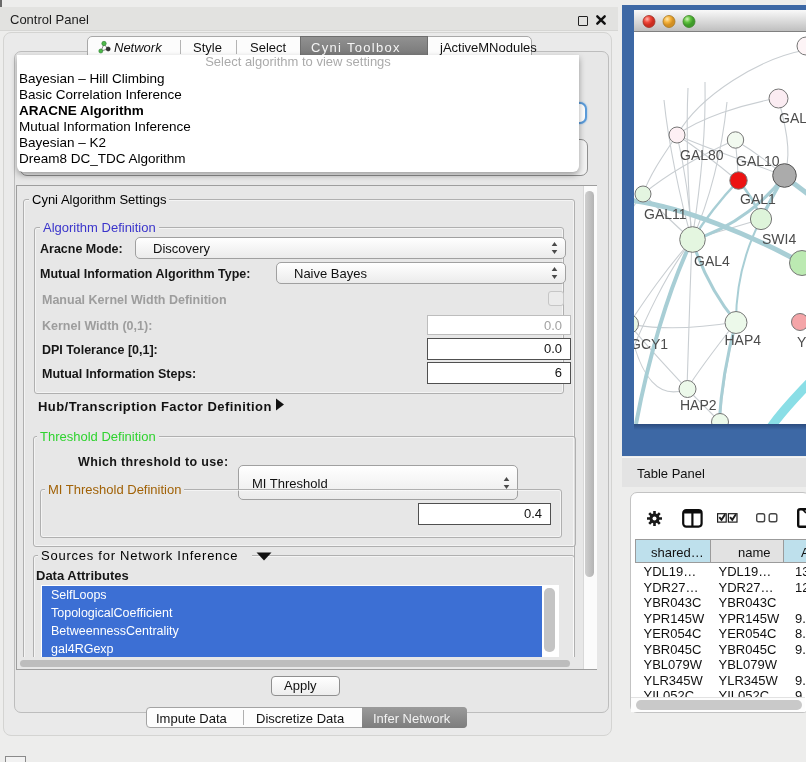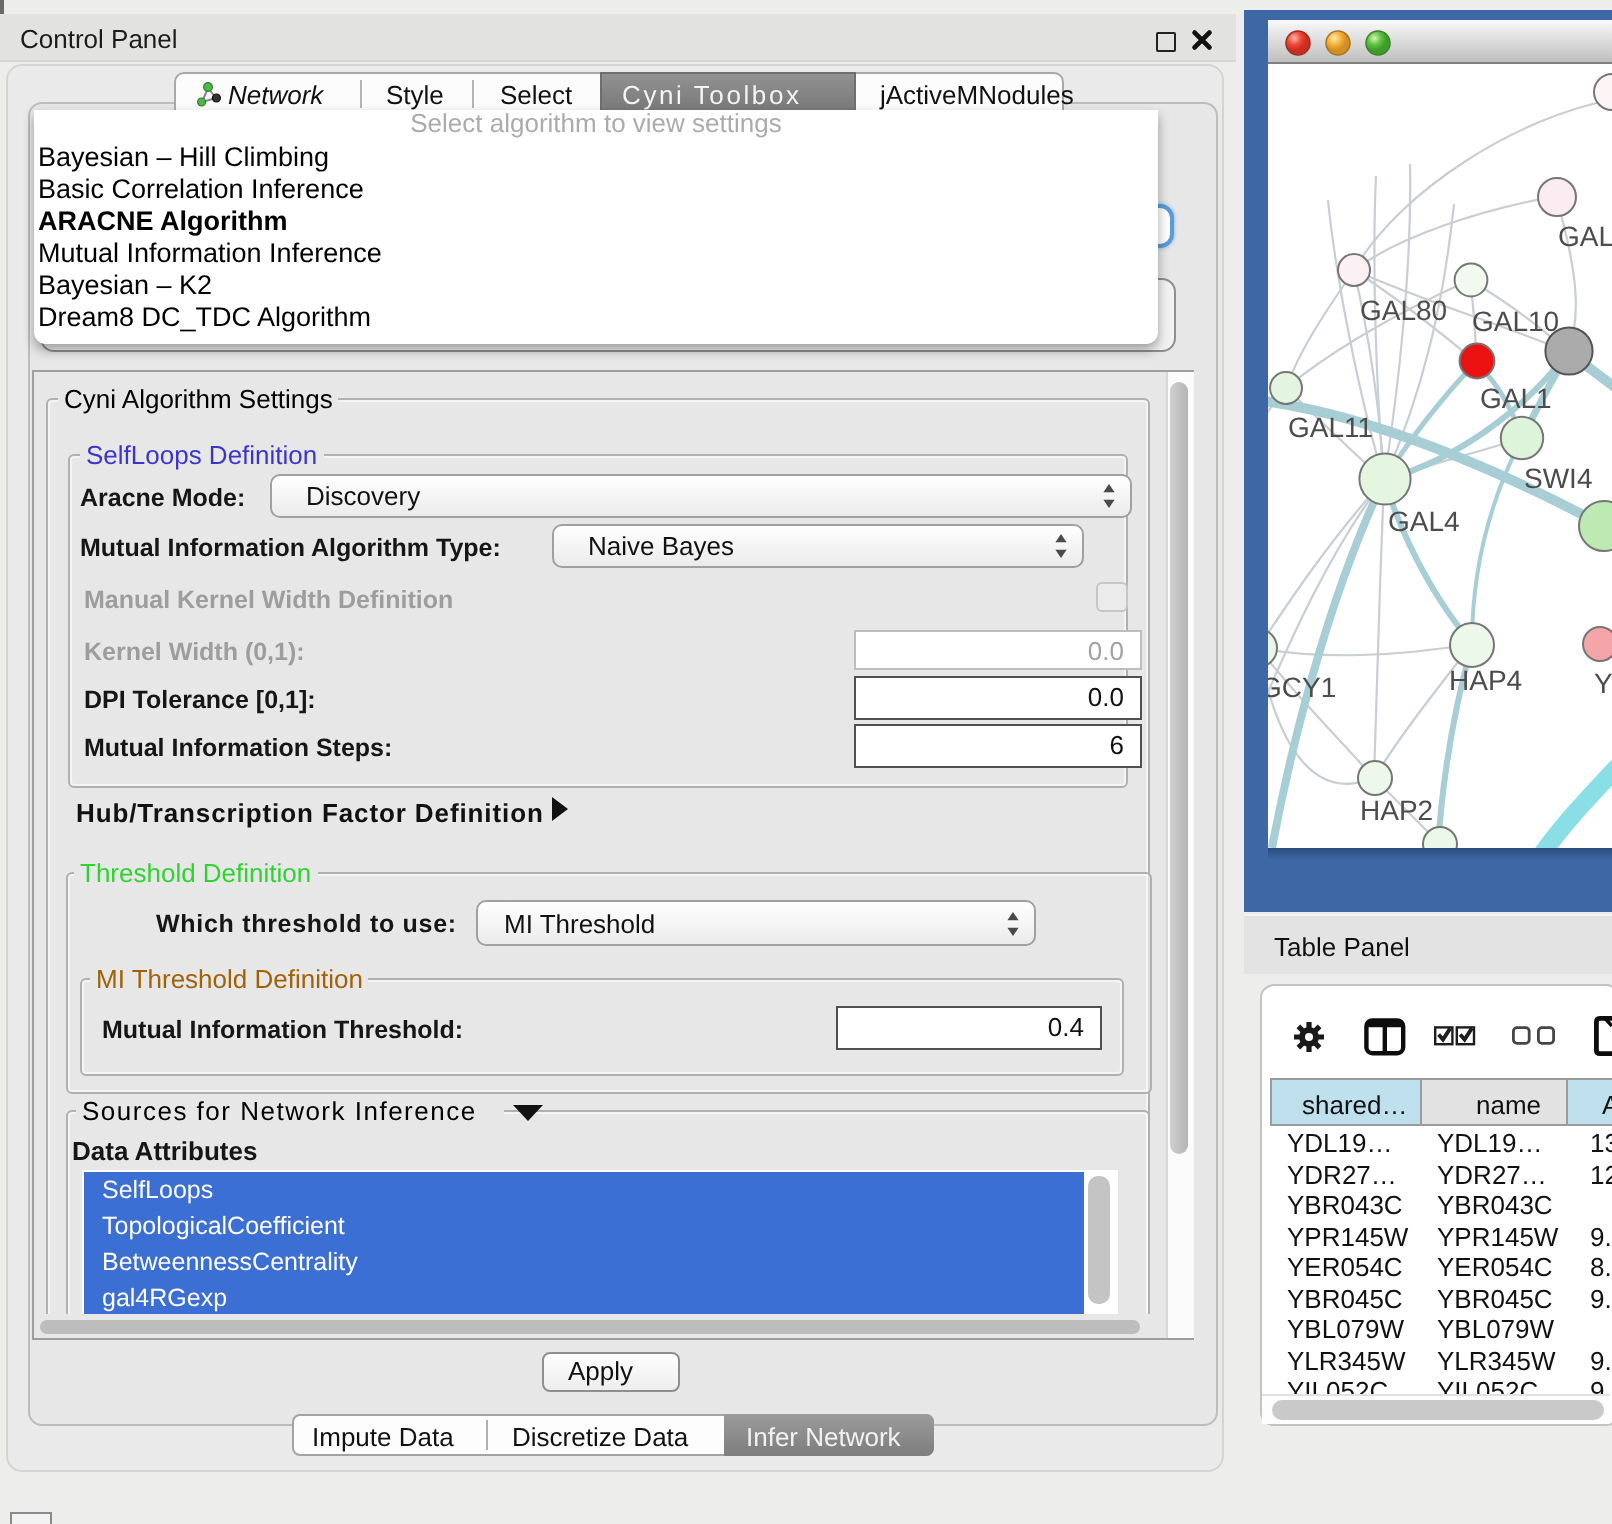--- a/index.html
+++ b/index.html
@@ -64,32 +64,32 @@
 
 <div class="abs" style="left:20px;top:659.5px;width:550px;height:7.5px;background:#bdbdbd;border-radius:4px;"></div>
 
 <div class="abs" style="left:17px;top:186px;width:566px;height:471px;overflow:hidden;">
 <div class="abs" style="left:0;top:0;width:566px;height:600px;">
 
   <div class="group" style="left:6px;top:13px;width:550px;height:700px;"></div>
   <div class="gt" style="left:12px;top:6px;">Cyni Algorithm Settings</div>
 
   <div class="group" style="left:17px;top:41px;width:528px;height:165px;"></div>
-  <div class="gt" style="left:23px;top:34px;color:#3b35cb;">SelfLoops Definition</div>
+  <div class="gt" style="left:23px;top:34px;color:#3b35cb;">Algorithm Definition</div>
 
   <div class="lbl" style="left:23px;top:56px;">Aracne Mode:</div>
   <div class="combo" style="left:118px;top:51px;width:431px;height:22px;">
     <span class="tx">Discovery</span>
     <svg width="7" height="13" viewBox="0 0 7 13">
           <path d="M3.5 0.5 L6.3 4.6 H0.7 Z" fill="#4a4a4a"></path>
           <path d="M3.5 12.5 L0.7 8.4 H6.3 Z" fill="#4a4a4a"></path>
         </svg>
   </div>
   <div class="lbl" style="left:23px;top:81px;">Mutual Information Algorithm Type:</div>
-  <div class="combo" style="left:259px;top:76px;width:266px;height:22px;">
+  <div class="combo" style="left:259px;top:76px;width:290px;height:22px;">
     <span class="tx">Naive Bayes</span>
     <svg width="7" height="13" viewBox="0 0 7 13">
           <path d="M3.5 0.5 L6.3 4.6 H0.7 Z" fill="#4a4a4a"></path>
           <path d="M3.5 12.5 L0.7 8.4 H6.3 Z" fill="#4a4a4a"></path>
         </svg>
   </div>
 
   <div class="lbl dis" style="left:25px;top:107px;">Manual Kernel Width Definition</div>
   <div class="abs" style="left:531px;top:105px;width:16px;height:15px;background:#ebebeb;border:1px solid #c6c6c6;border-radius:3px;box-sizing:border-box;"></div>
   <div class="lbl dis" style="left:25px;top:133px;">Kernel Width (0,1):</div>
@@ -101,31 +101,30 @@
 
   <div class="rlbl" style="left:21px;top:213px;font-weight:bold;letter-spacing:0.45px;">Hub/Transcription Factor Definition</div>
   <svg class="abs" style="left:258px;top:212px;" width="10" height="13" viewBox="0 0 10 13">
         <path d="M1 0.5 L9 6.5 L1 12.5 Z" fill="#111"></path>
       </svg>
 
   <div class="group" style="left:16px;top:250px;width:541px;height:109px;"></div>
   <div class="gt" style="left:20px;top:243px;color:#2fd32f;">Threshold Definition</div>
 
   <div class="lbl" style="left:61px;top:269px;letter-spacing:0.35px;">Which threshold to use:</div>
-  <div class="combo" style="left:221px;top:264px;width:280px;height:23px;">
+  <div class="combo" style="left:221px;top:279px;width:280px;height:35px;">
     <span class="tx" style="left:13px;">MI Threshold</span>
     <svg width="7" height="13" viewBox="0 0 7 13">
           <path d="M3.5 0.5 L6.3 4.6 H0.7 Z" fill="#4a4a4a"></path>
           <path d="M3.5 12.5 L0.7 8.4 H6.3 Z" fill="#4a4a4a"></path>
         </svg>
   </div>
 
   <div class="group" style="left:23px;top:303px;width:520px;height:47px;"></div>
   <div class="gt" style="left:28px;top:296px;color:#a16207;">MI Threshold Definition</div>
-  <div class="lbl" style="left:34px;top:322px;">Mutual Information Threshold:</div>
   <div class="tf" style="left:401px;top:317px;width:133px;height:22px;">0.4</div>
 
   <div class="group" style="left:16px;top:369px;width:540px;height:330px;"></div>
   <div class="gt" style="left:21px;top:362px;padding-right:14px;letter-spacing:0.75px;">Sources for Network Inference</div>
   <svg class="abs" style="left:239px;top:366px;" width="16" height="9" viewBox="0 0 16 9">
         <path d="M0.5 0.5 L15.5 0.5 L8 8.5 Z" fill="#111"></path>
       </svg>
   <div class="lbl" style="left:19px;top:382px;font-size:13px;">Data Attributes</div>
 
   <div class="abs" style="left:24px;top:399px;width:518px;height:200px;background:#fff;"></div>

